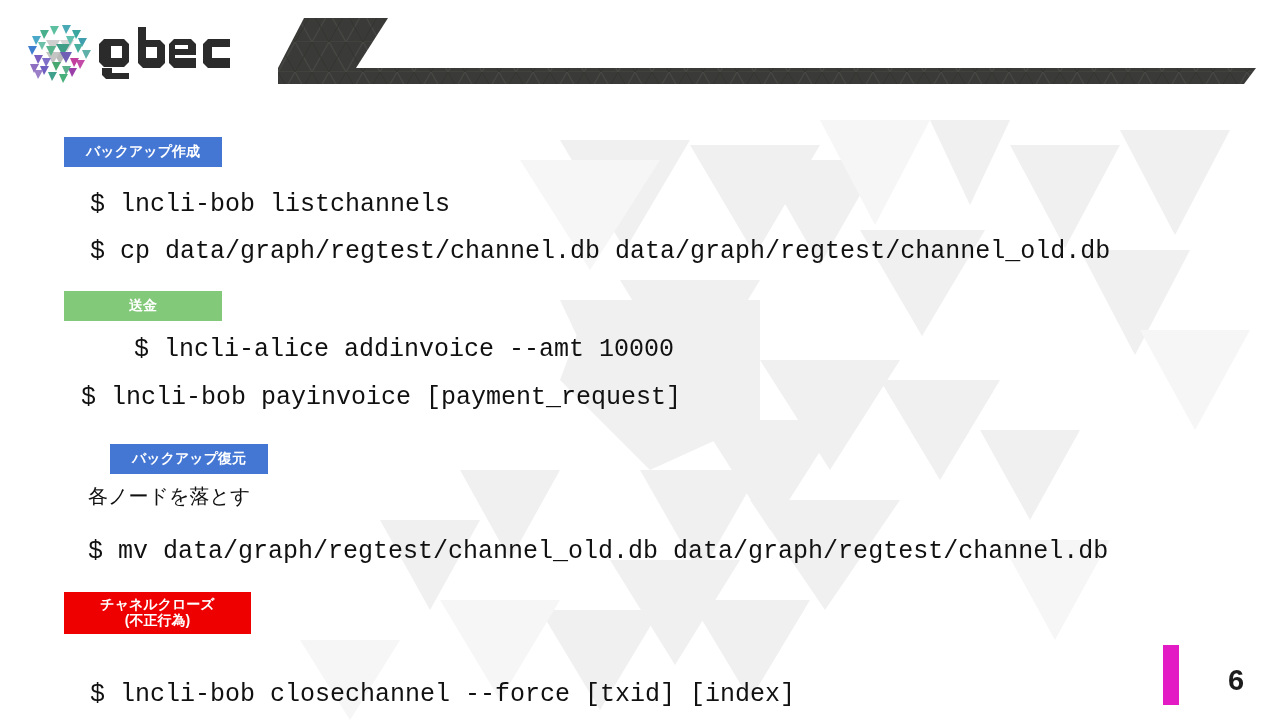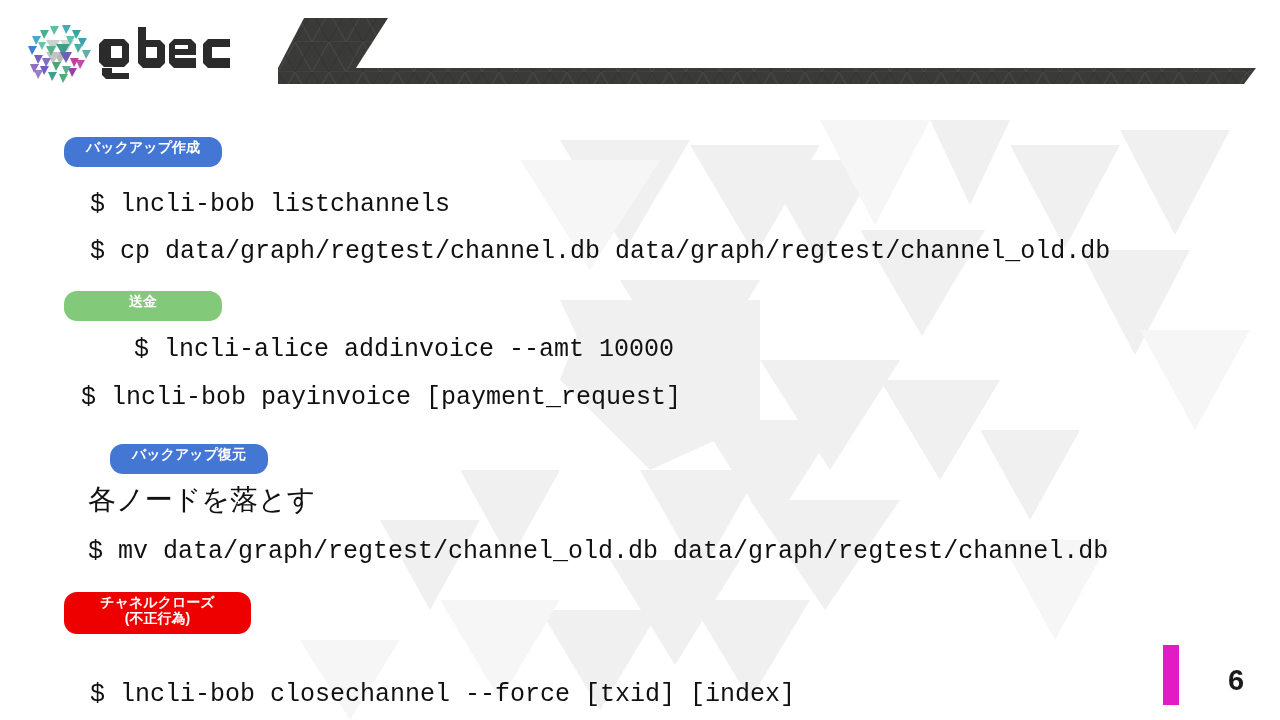--- a/index.html
+++ b/index.html
@@ -83,23 +83,23 @@
   }
   .section {
     position: absolute;
     left: 0;
     width: 1280px;
   }
   .badge {
     position: absolute;
     display: flex;
     align-items: center;
-    justify-content: flex-start;
+    justify-content: center;
     flex-direction: column;
-    border-radius: 13px;
+    border-radius: 0;
     color: #ffffff;
     font-weight: bold;
     font-size: 14px;
     line-height: 1.12;
     text-align: center;
     box-sizing: border-box;
     padding: 3px 10px;
   }
   .badge-line {
     display: block;
@@ -108,21 +108,21 @@
   .cmd {
     position: absolute;
     font-size: 25px;
     line-height: 1.0;
     color: #111111;
     white-space: nowrap;
     font-family: Liberation Mono, monospace;
   }
   .jp-line {
     position: absolute;
-    font-size: 28px;
+    font-size: 20px;
     line-height: 1.0;
     color: #111111;
     white-space: nowrap;
     font-family: "Liberation Serif", "DejaVu Serif", serif;
   }
 
   
   #footer-bar {
     position: absolute;
     left: 1163px;

